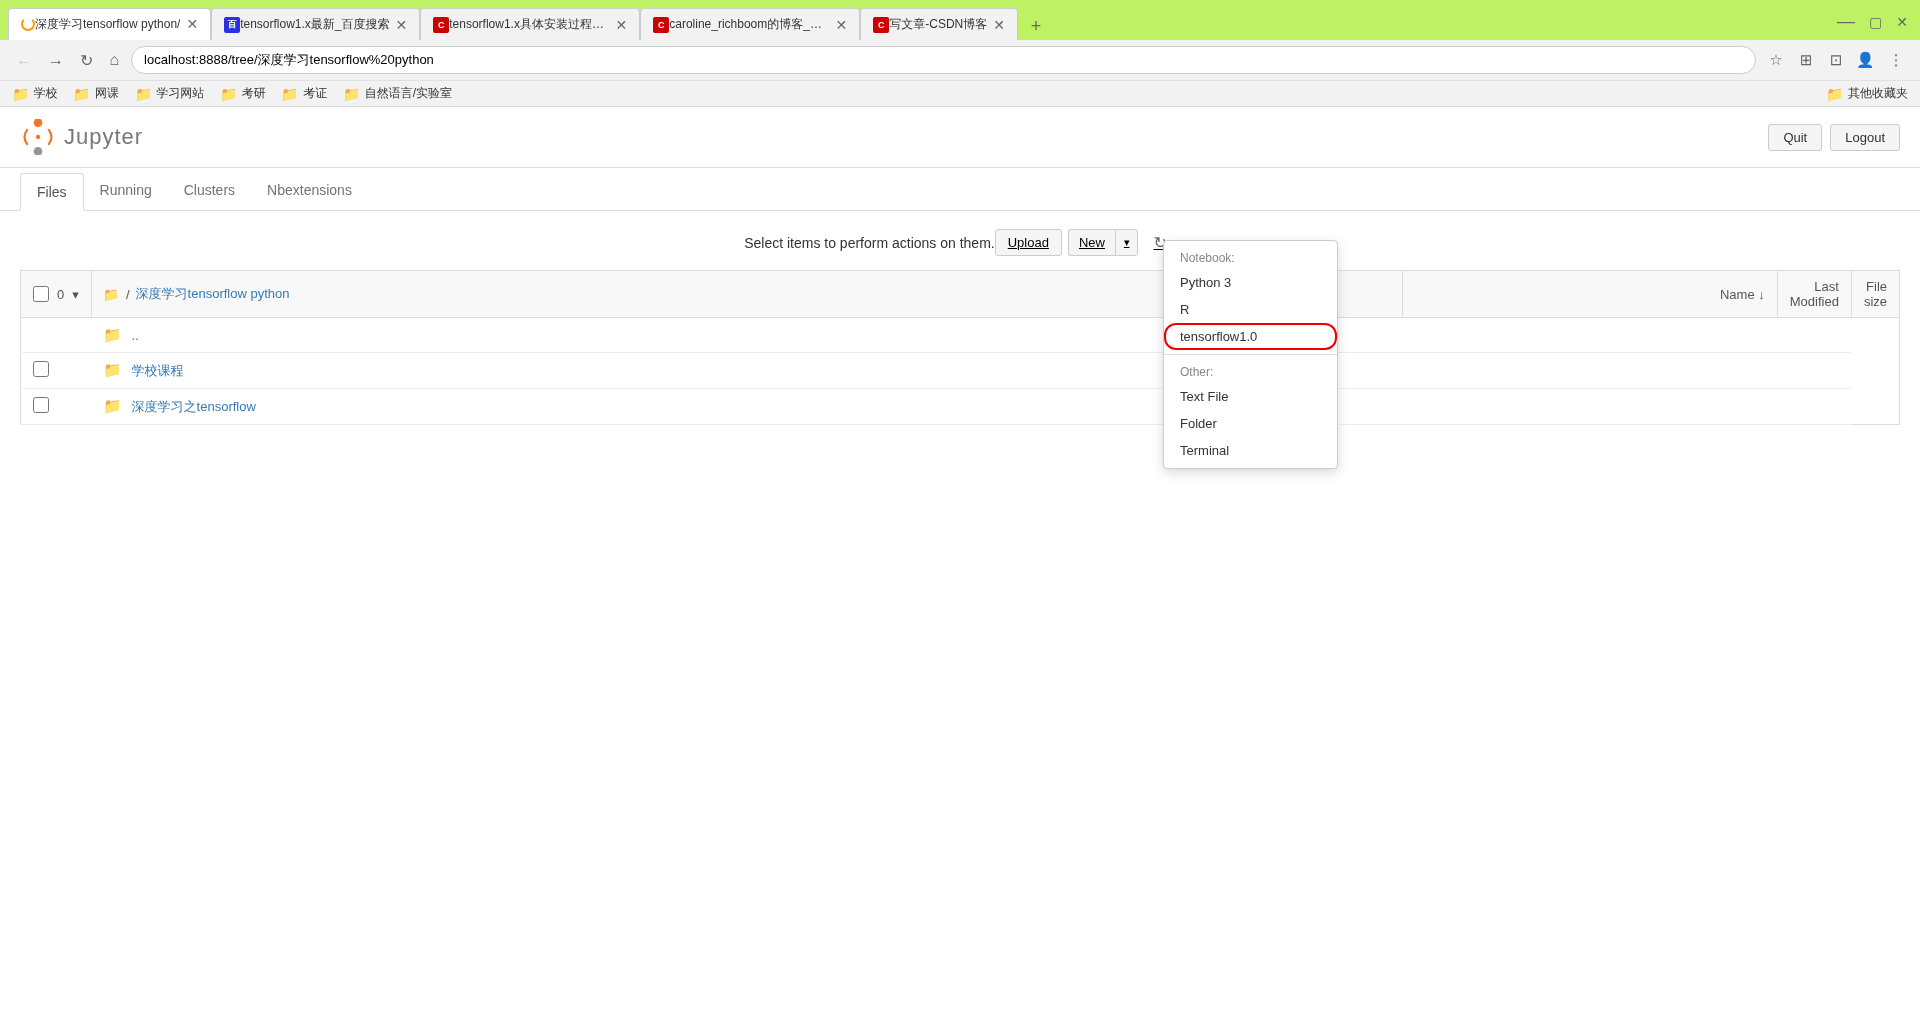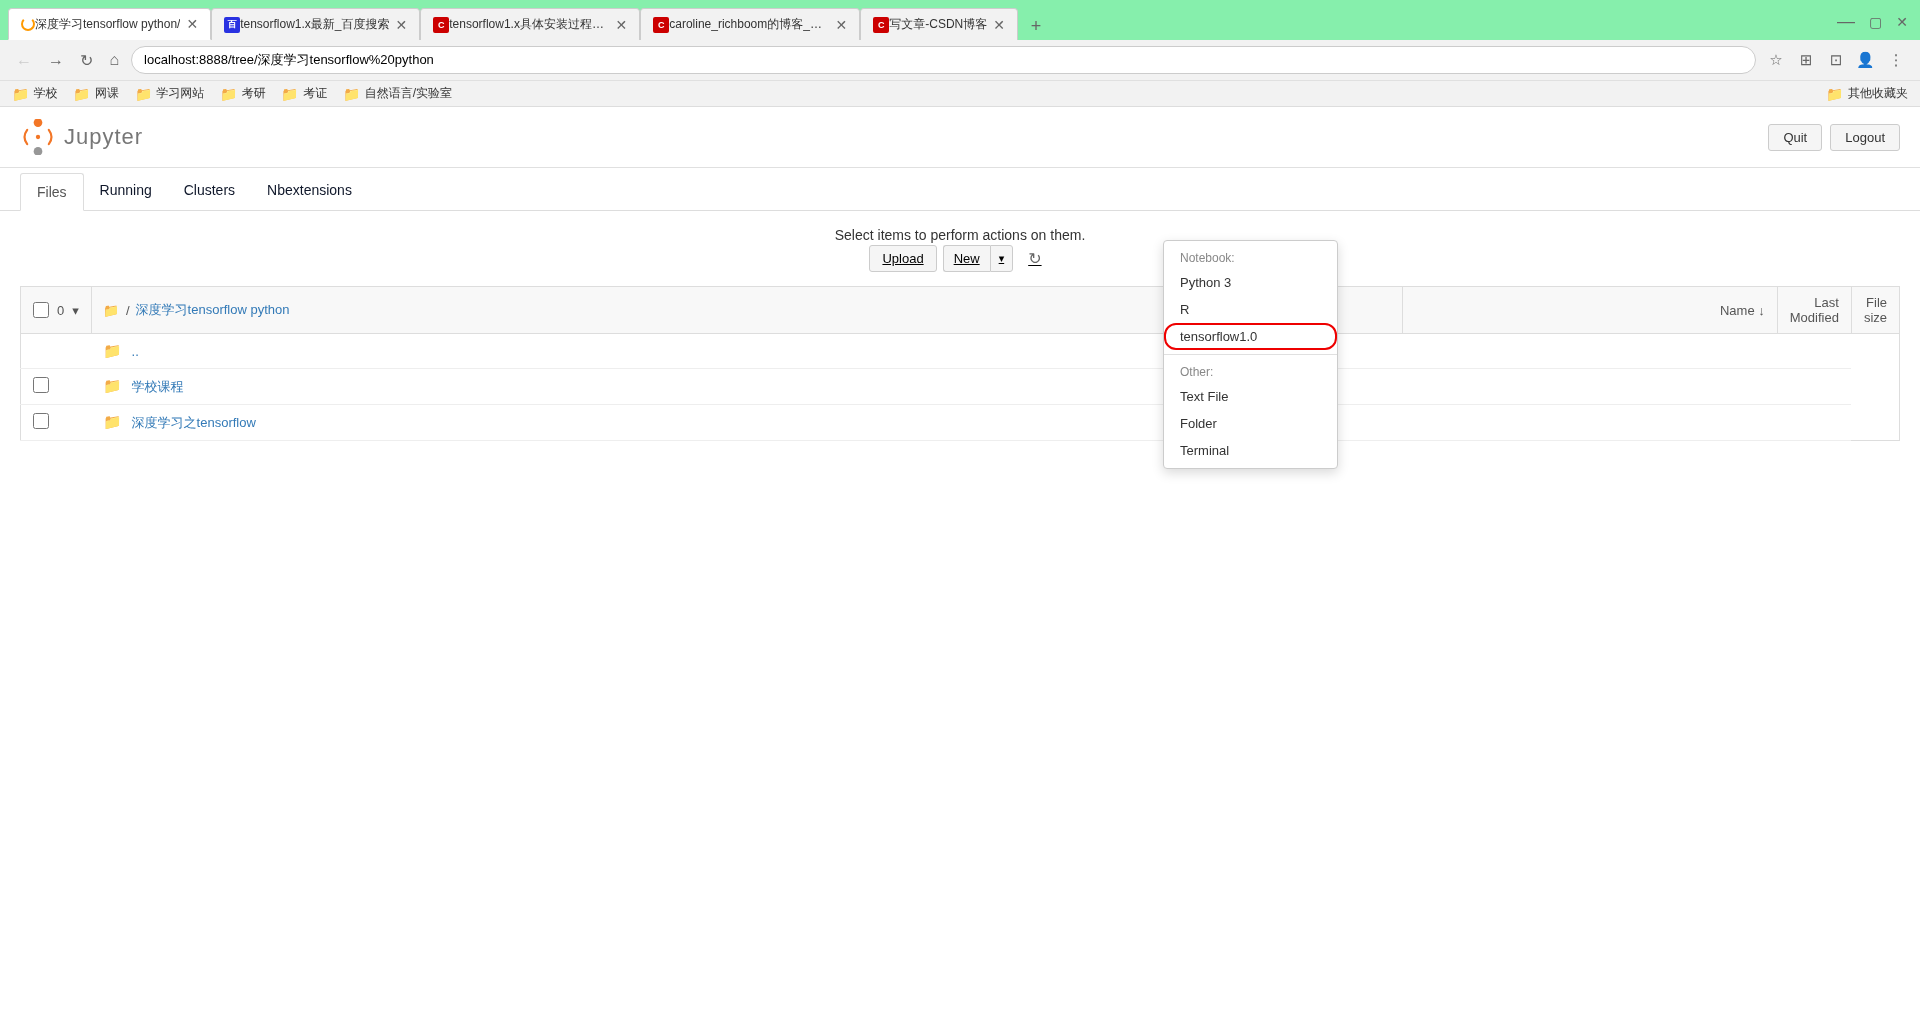--- a/index.html
+++ b/index.html
@@ -1,20 +1,20 @@
 <!DOCTYPE html>
 <html><head>
   <meta charset="utf-8">
   <style>
     * { margin: 0; padding: 0; box-sizing: border-box; }
     body { font-family: Arial, sans-serif; font-size: 13px; background: #fff; overflow-x: hidden; }
 
     
     .browser-chrome { background: #f2f2f2; border-bottom: 1px solid #ddd; }
-    .tab-bar { display: flex; align-items: flex-end; padding: 8px 8px 0; background: #86efac; height: 40px; }
+    .tab-bar { display: flex; align-items: flex-end; padding: 8px 8px 0; background: #bef264; height: 40px; }
     .tab { display: flex; align-items: center; padding: 6px 12px; background: #f2f2f2; border: 1px solid #ccc; border-bottom: none; border-radius: 4px 4px 0 0; max-width: 220px; min-width: 150px; height: 32px; font-size: 12px; color: #333; cursor: pointer; position: relative; }
     .tab.active { background: #fff; border-bottom: 1px solid #fff; z-index: 1; }
     .tab-label { overflow: hidden; text-overflow: ellipsis; white-space: nowrap; flex: 1; }
     .tab-close { margin-left: 6px; color: #666; font-size: 14px; cursor: pointer; flex-shrink: 0; }
     .tab-add { display: flex; align-items: center; justify-content: center; width: 28px; height: 28px; cursor: pointer; color: #666; font-size: 18px; margin-left: 4px; }
 
     .address-bar-row { display: flex; align-items: center; padding: 6px 12px; background: #f2f2f2; gap: 8px; }
     .nav-btn { background: none; border: none; cursor: pointer; color: #666; font-size: 16px; padding: 4px; border-radius: 3px; }
     .nav-btn.disabled { color: #ccc; cursor: default; }
     .address-bar { flex: 1; height: 28px; border: 1px solid #ccc; border-radius: 14px; padding: 0 12px; font-size: 13px; background: #fff; outline: none; }
@@ -29,26 +29,26 @@
     .jupyter-page { background: #fff; min-height: 800px; }
     .jupyter-header { display: flex; align-items: center; justify-content: space-between; padding: 12px 20px; border-bottom: 1px solid #e0e0e0; }
     .jupyter-logo { display: flex; align-items: center; gap: 8px; }
     .jupyter-logo-icon { width: 36px; height: 36px; }
     .jupyter-logo-text { font-size: 22px; color: #777; font-weight: 300; letter-spacing: 1px; }
     .header-buttons { display: flex; gap: 8px; }
     .header-btn { padding: 5px 14px; border: 1px solid #ccc; background: #f5f5f5; border-radius: 3px; cursor: pointer; font-size: 13px; color: #333; }
 
     
     .jupyter-tabs { display: flex; border-bottom: 1px solid #ddd; padding: 0 20px; margin-top: 4px; align-items: flex-end; }
-    .jupyter-tab { padding: 10px 16px; cursor: pointer; color: #0f172a; font-size: 14px; border-bottom: 2px solid transparent; }
+    .jupyter-tab { padding: 10px 16px; cursor: pointer; color: #737373; font-size: 14px; border-bottom: 2px solid transparent; }
     .jupyter-tab.active { color: #333; border-bottom: 2px solid transparent; border: 1px solid #ddd; border-bottom: 1px solid #fff; margin-bottom: -1px; background: #fff; border-radius: 3px 3px 0 0; color: #555; }
 
     
     .jupyter-content { padding: 16px 20px; }
-    .action-bar { display: flex; align-items: center; justify-content: center; margin-bottom: 12px; flex-direction: column; }
+    .action-bar { display: flex; align-items: center; justify-content: center; margin-bottom: 12px; }
     .action-bar-left { font-size: 14px; color: #333; }
     .action-bar-right { display: flex; align-items: center; gap: 6px; text-decoration: underline; }
     .upload-btn { padding: 5px 12px; border: 1px solid #ccc; background: #f5f5f5; border-radius: 3px; cursor: pointer; font-size: 13px; }
     .new-btn-group { display: flex; align-items: stretch; }
     .new-btn-main { padding: 5px 10px; border: 1px solid #ccc; background: #f5f5f5; border-radius: 3px 0 0 3px; cursor: pointer; font-size: 13px; border-right: none; }
     .new-btn-caret { padding: 5px 8px; border: 1px solid #ccc; background: #f5f5f5; border-radius: 0 3px 3px 0; cursor: pointer; font-size: 11px; }
     .refresh-btn { padding: 5px 8px; border: 1px solid transparent; background: none; cursor: pointer; font-size: 16px; color: #666; }
 
     
     .file-table { width: 100%; border-collapse: collapse; border: 1px solid #ddd; }

